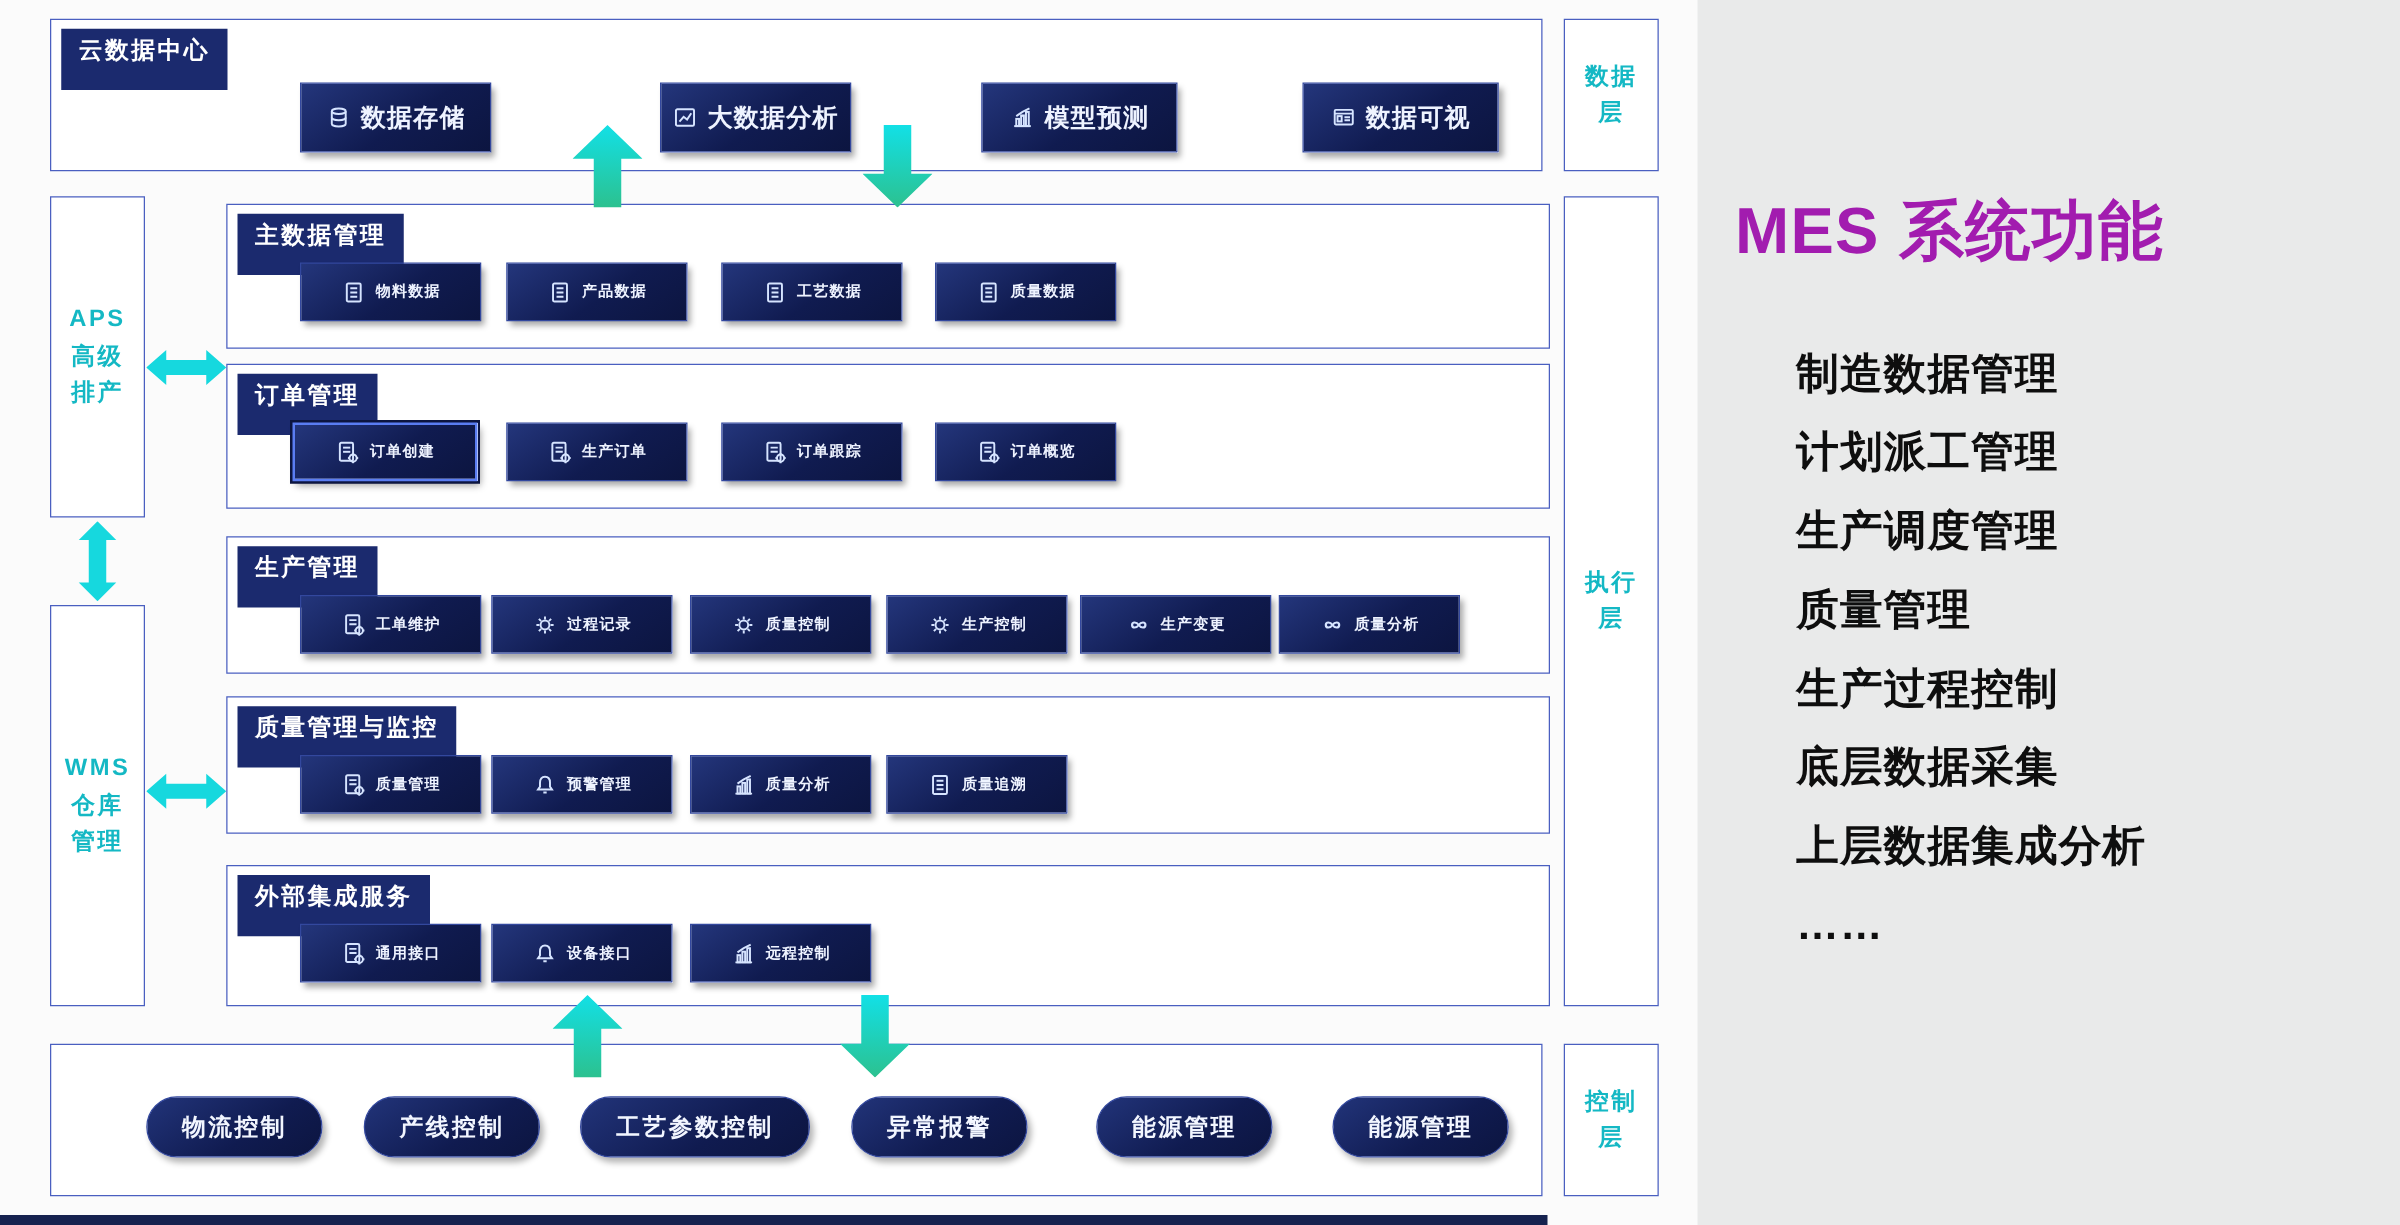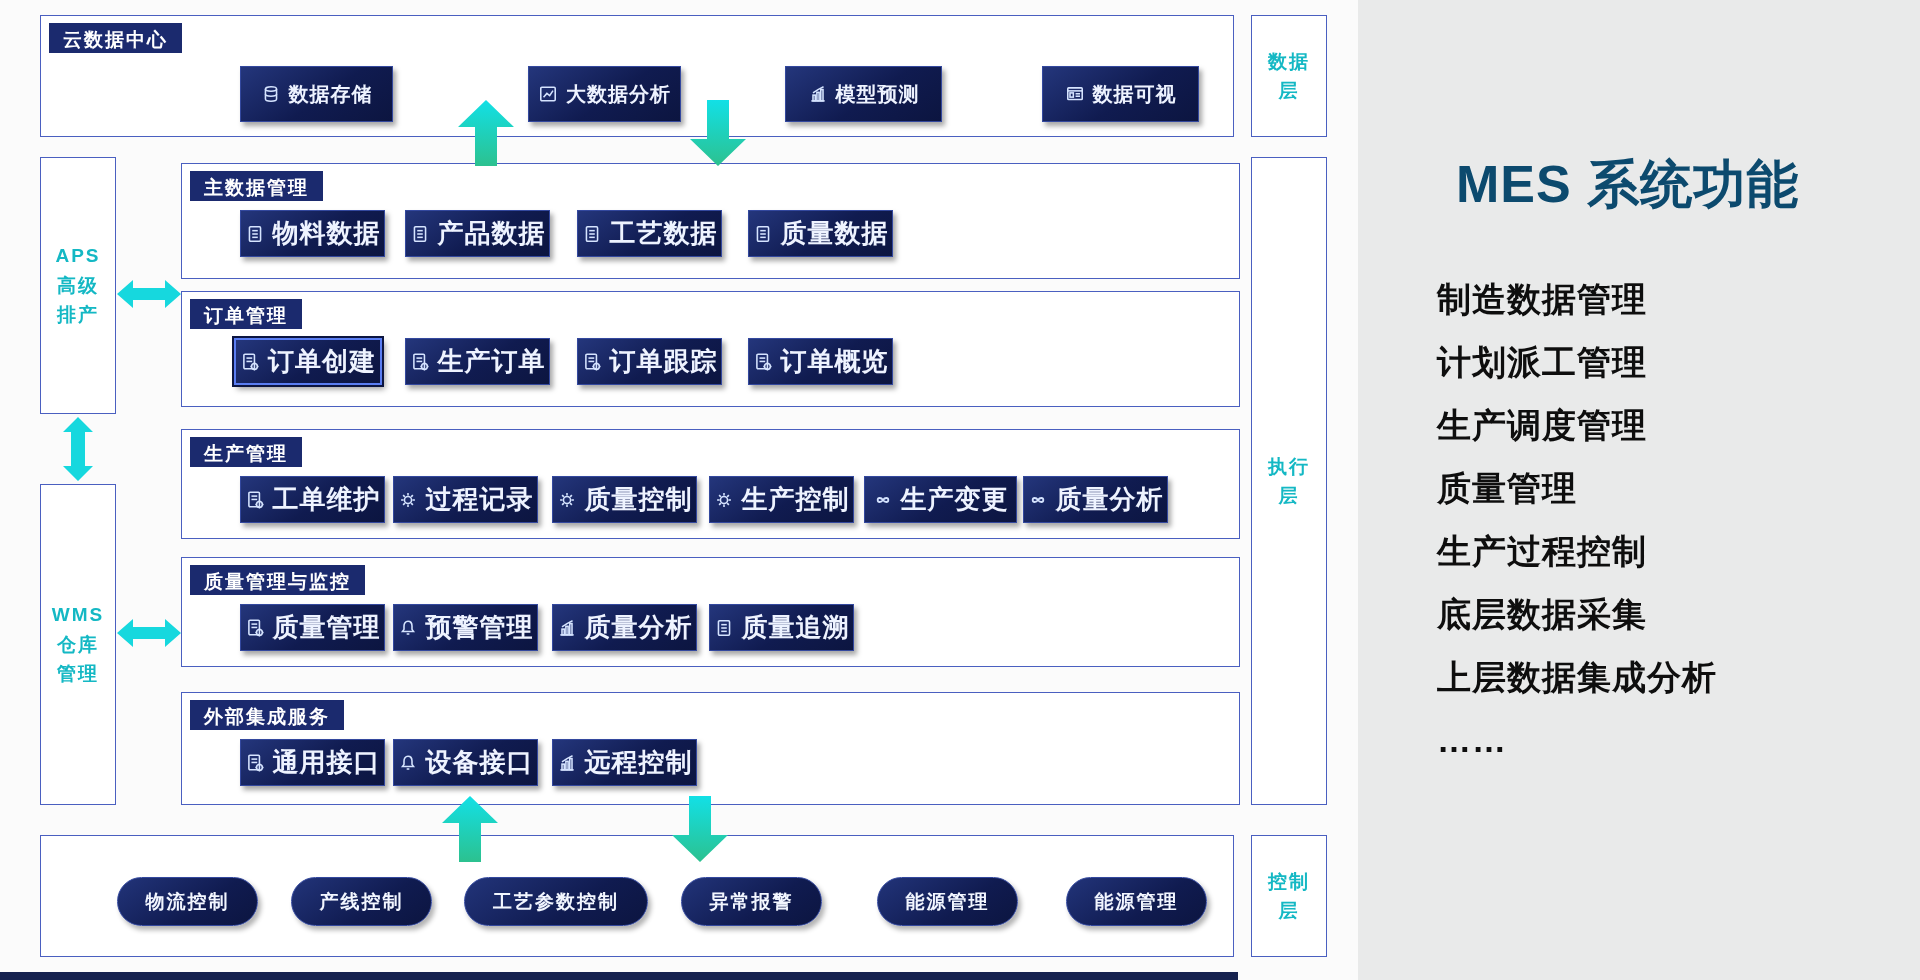--- a/index.html
+++ b/index.html
@@ -5,49 +5,49 @@
   html,body{margin:0;padding:0;}
   body{
     width:1920px;height:980px;position:relative;overflow:hidden;
     background:#e9eaea;
     font-family:"Liberation Sans", sans-serif;
   }
   .white-panel{position:absolute;left:0;top:0;width:1358px;height:980px;background:#fbfbfb;}
   .box{position:absolute;background:#ffffff;border:1px solid #4a5fc0;box-sizing:border-box;}
   .tab{
     position:absolute;left:8px;top:7px;background:#1b2a6e;color:#ffffff;
-    font-weight:bold;font-size:19px;padding:4px 14px 0;letter-spacing:2px;white-space:nowrap;
+    font-weight:bold;font-size:19px;padding:4px 14px 19px;letter-spacing:2px;white-space:nowrap;
   }
   .btn{
     position:absolute;top:46px;height:47px;box-sizing:border-box;
     background:linear-gradient(145deg,#24367c 0%,#101b50 55%,#0c1540 100%);
     border:1px solid #33489e;
     display:flex;align-items:center;justify-content:center;gap:8px;
-    color:#eef3ff;font-weight:bold;font-size:26px;letter-spacing:1px;
+    color:#eef3ff;font-weight:bold;font-size:12px;letter-spacing:1px;
     box-shadow:3px 4px 5px rgba(0,0,0,0.35);
   }
   .btn.hl{border:2px solid #5a7df2;box-shadow:0 0 0 2px #0c1540,3px 4px 6px rgba(0,0,0,0.4);}
   .cbtn{top:50px;height:56px;font-size:20px;}
   .bicon{width:20px;height:20px;flex:0 0 auto;}
   .pill{
     position:absolute;top:41px;height:49px;border-radius:25px;box-sizing:border-box;
     background:linear-gradient(145deg,#22347a 0%,#101b50 60%,#0c1540 100%);
     border:1px solid #33489e;
     display:flex;align-items:center;justify-content:center;
     color:#f2f6ff;font-weight:bold;font-size:19px;letter-spacing:2px;
     box-shadow:3px 4px 5px rgba(0,0,0,0.3);
   }
   .layerbox{
     position:absolute;background:#ffffff;border:1px solid #4a5fc0;box-sizing:border-box;
     display:flex;align-items:center;justify-content:center;text-align:center;
     color:#14b8c4;font-weight:bold;font-size:19px;letter-spacing:2px;line-height:1.55;
     padding:12px 12px;
   }
   .arrow{position:absolute;z-index:6;}
-  .mes-title{position:absolute;left:1456px;top:150px;font-size:52px;font-weight:bold;color:#0c4a6e;letter-spacing:1px;}
+  .mes-title{position:absolute;left:1388px;top:150px;font-size:52px;font-weight:bold;color:#a21caf;letter-spacing:1px;}
   .mes-list{position:absolute;left:1437px;top:268px;}
   .mes-item{font-size:34px;font-weight:bold;color:#0e0e0e;line-height:63px;letter-spacing:1px;}
   .bottom-bar{position:absolute;left:0;top:972px;width:1238px;height:8px;background:#16224f;}
 </style>
 </head>
 <body>
 
 <svg width="0" height="0" style="position:absolute">
   <defs>
     <linearGradient id="gv" x1="0" y1="0" x2="0" y2="1">

